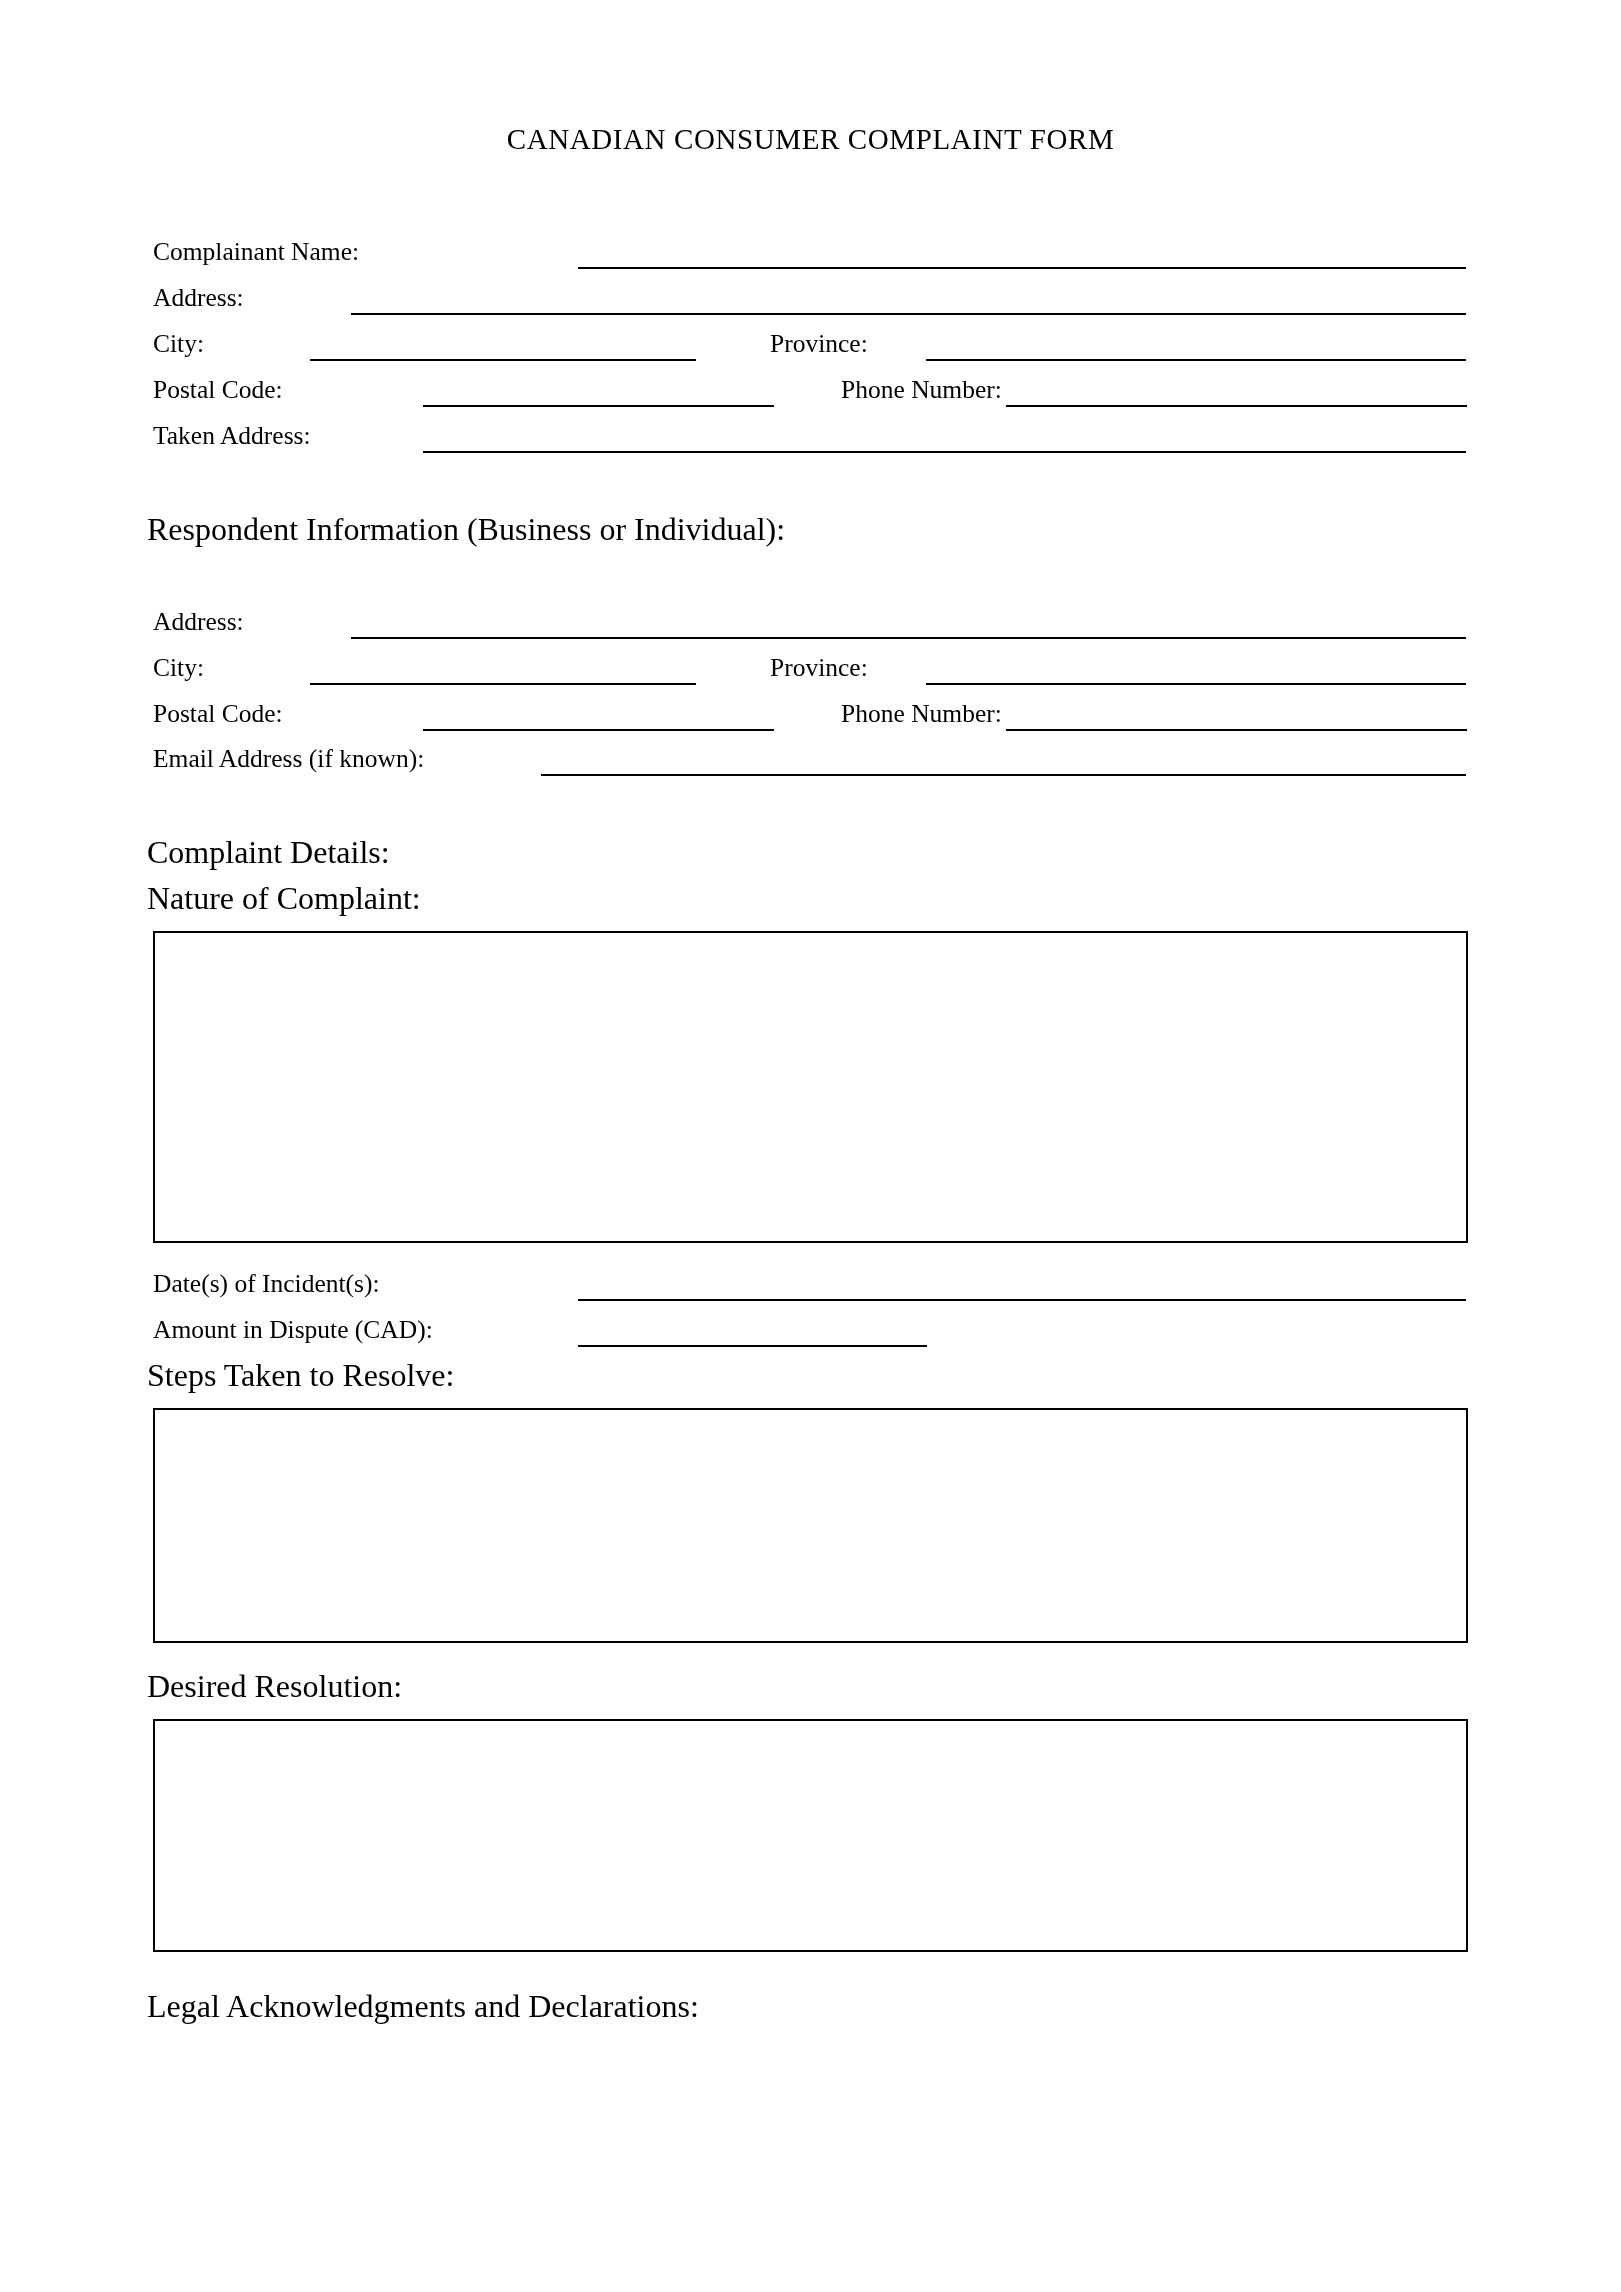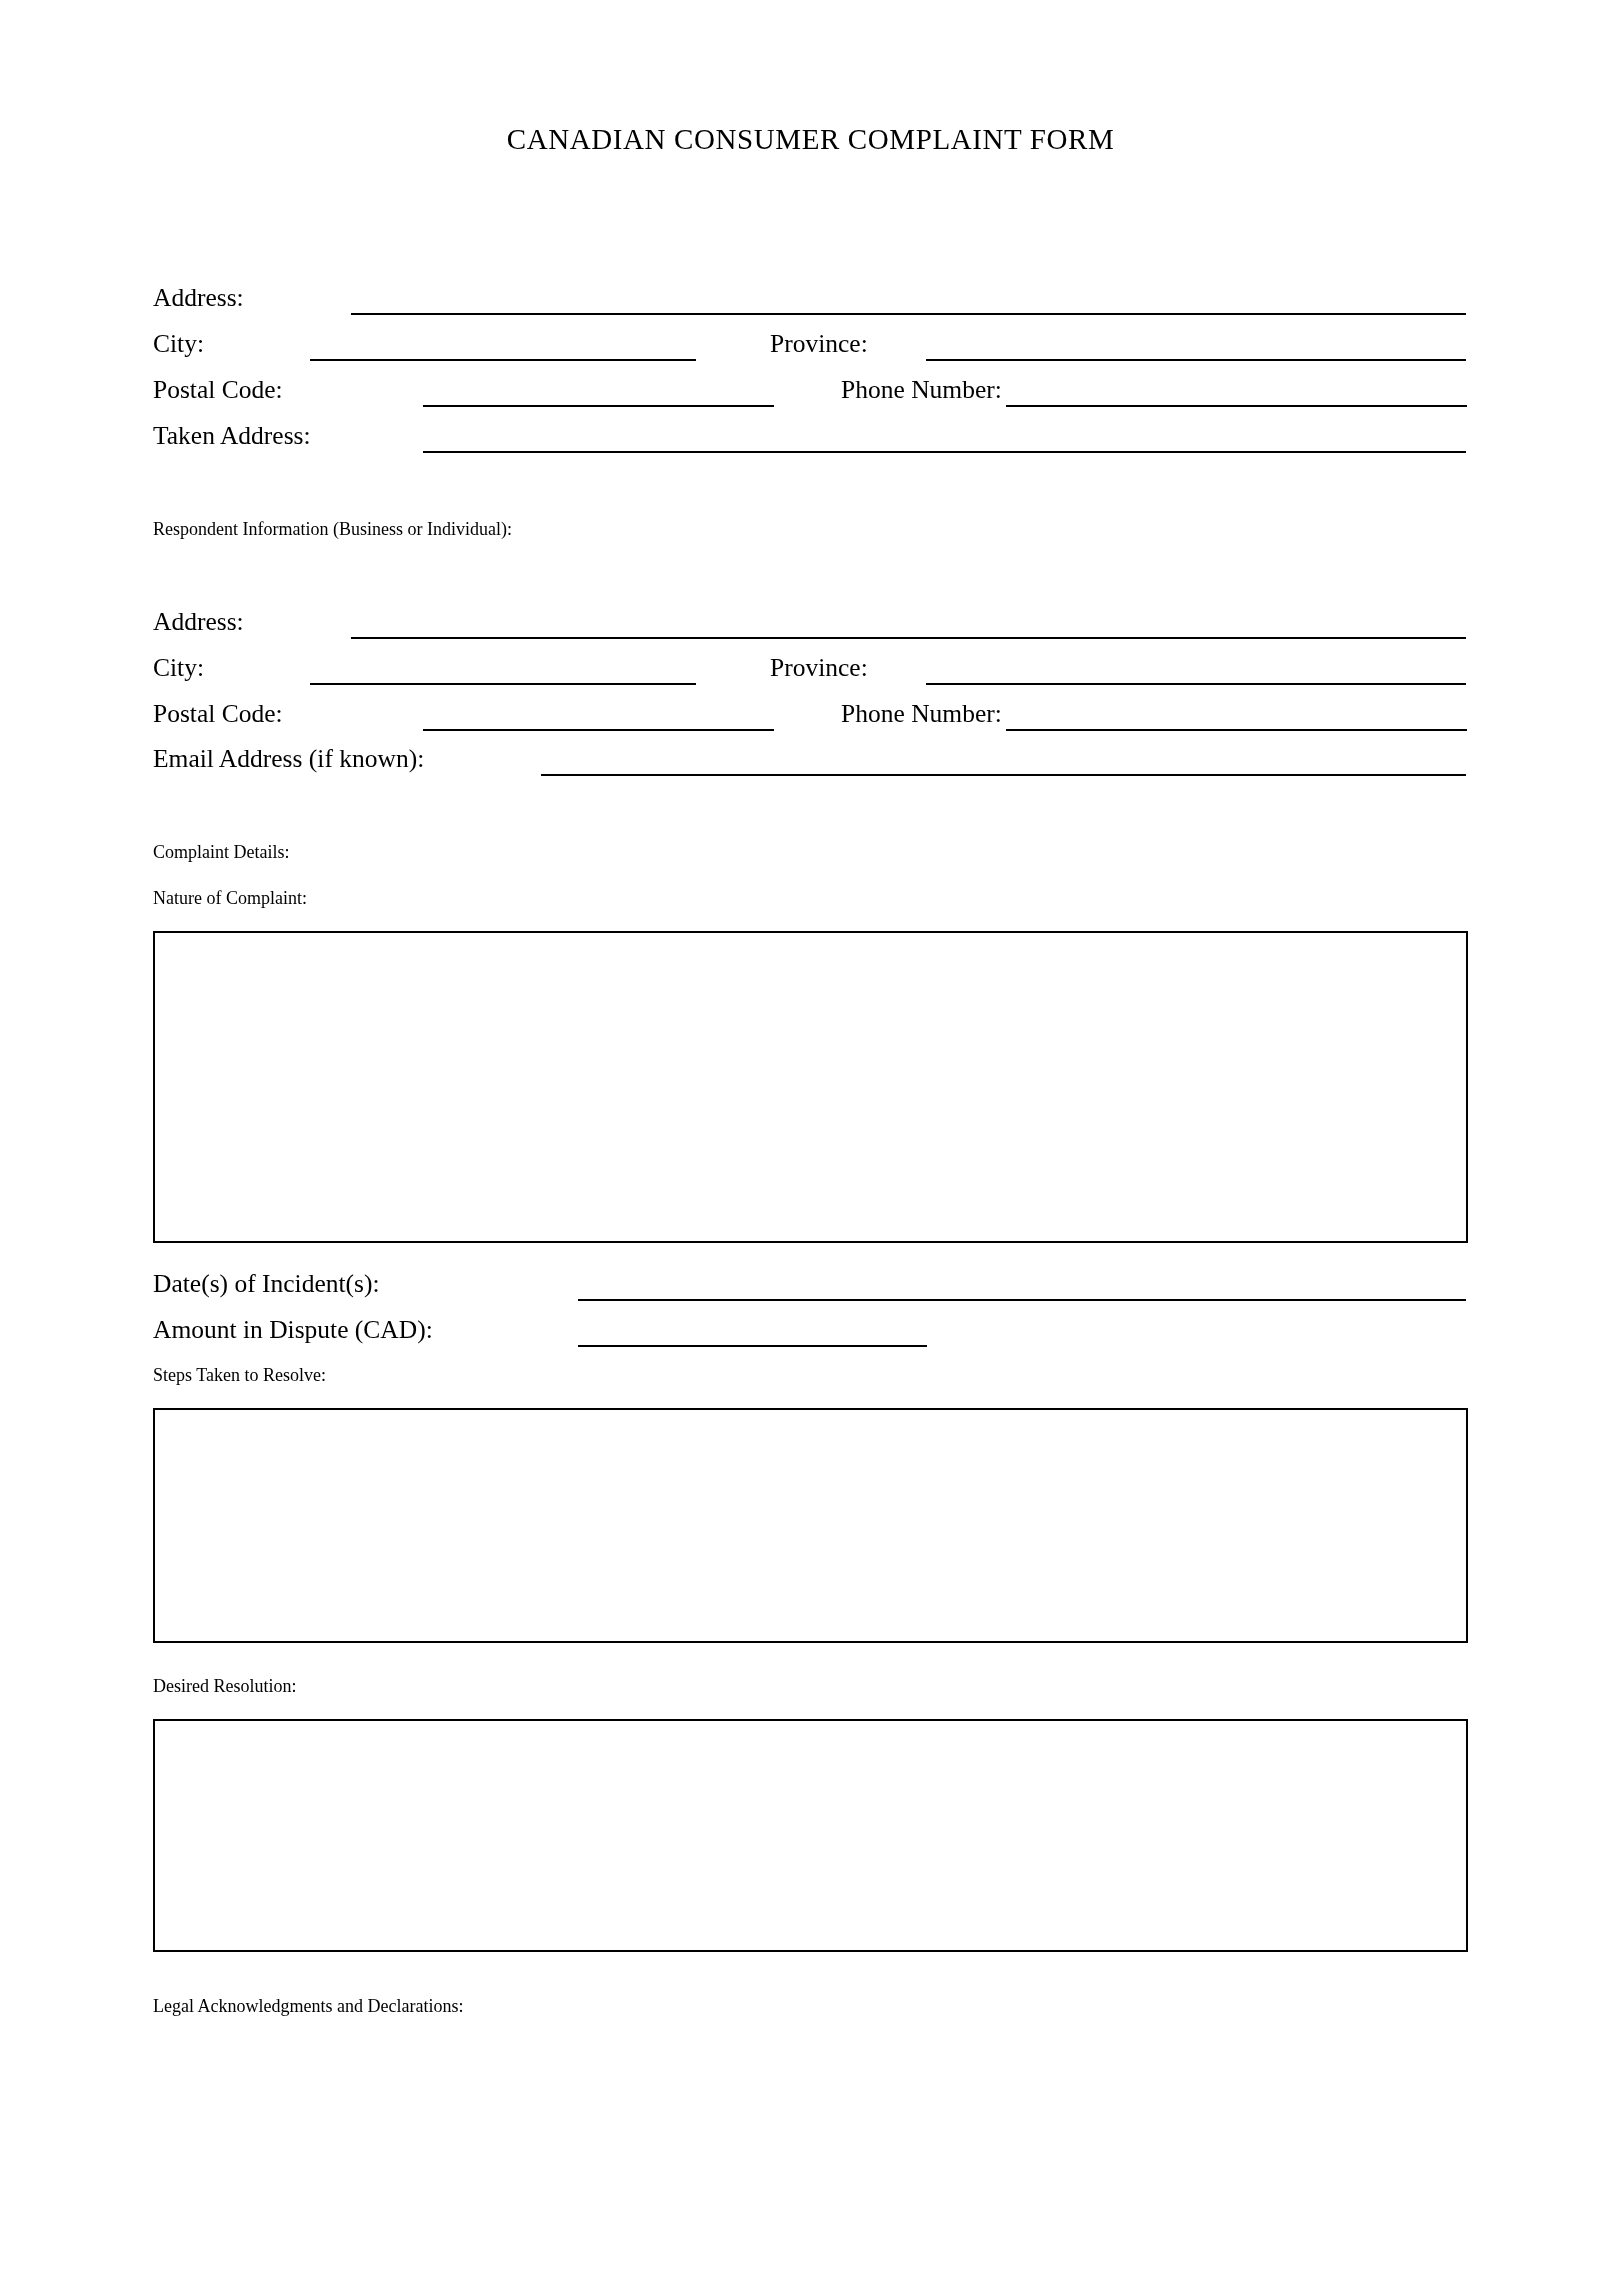--- a/index.html
+++ b/index.html
@@ -46,40 +46,44 @@
   .label.c1 { left: 153px; }
 
   .rule {
     position: absolute;
     height: 0;
     border-bottom: 2.9px solid #000000;
   }
 
   .section-head {
     position: absolute;
-    left: 153px;
-    font-size: 18px;
+    left: 147px;
+    font-size: 32px;
     line-height: 29px;
     white-space: nowrap;
   }
 
   .textbox {
     position: absolute;
     border: 2.9px solid #000000;
     background: #ffffff;
     box-sizing: border-box;
   }
 </style>
 </head>
 <body>
 
 <div class="page">
 
   <div class="doc-title">CANADIAN CONSUMER COMPLAINT FORM</div>
 
+  <div class="row" style="top:237px;">
+    <span class="label c1">Complainant Name:</span>
+    <span class="rule" style="left:578px; top:30px; width:888px;"></span>
+  </div>
 
   <div class="row" style="top:283px;">
     <span class="label c1">Address:</span>
     <span class="rule" style="left:351px; top:30px; width:1115px;"></span>
   </div>
 
   <div class="row" style="top:329px;">
     <span class="label c1">City:</span>
     <span class="rule" style="left:310px; top:30px; width:386px;"></span>
     <span class="label" style="left:770px;">Province:</span>

